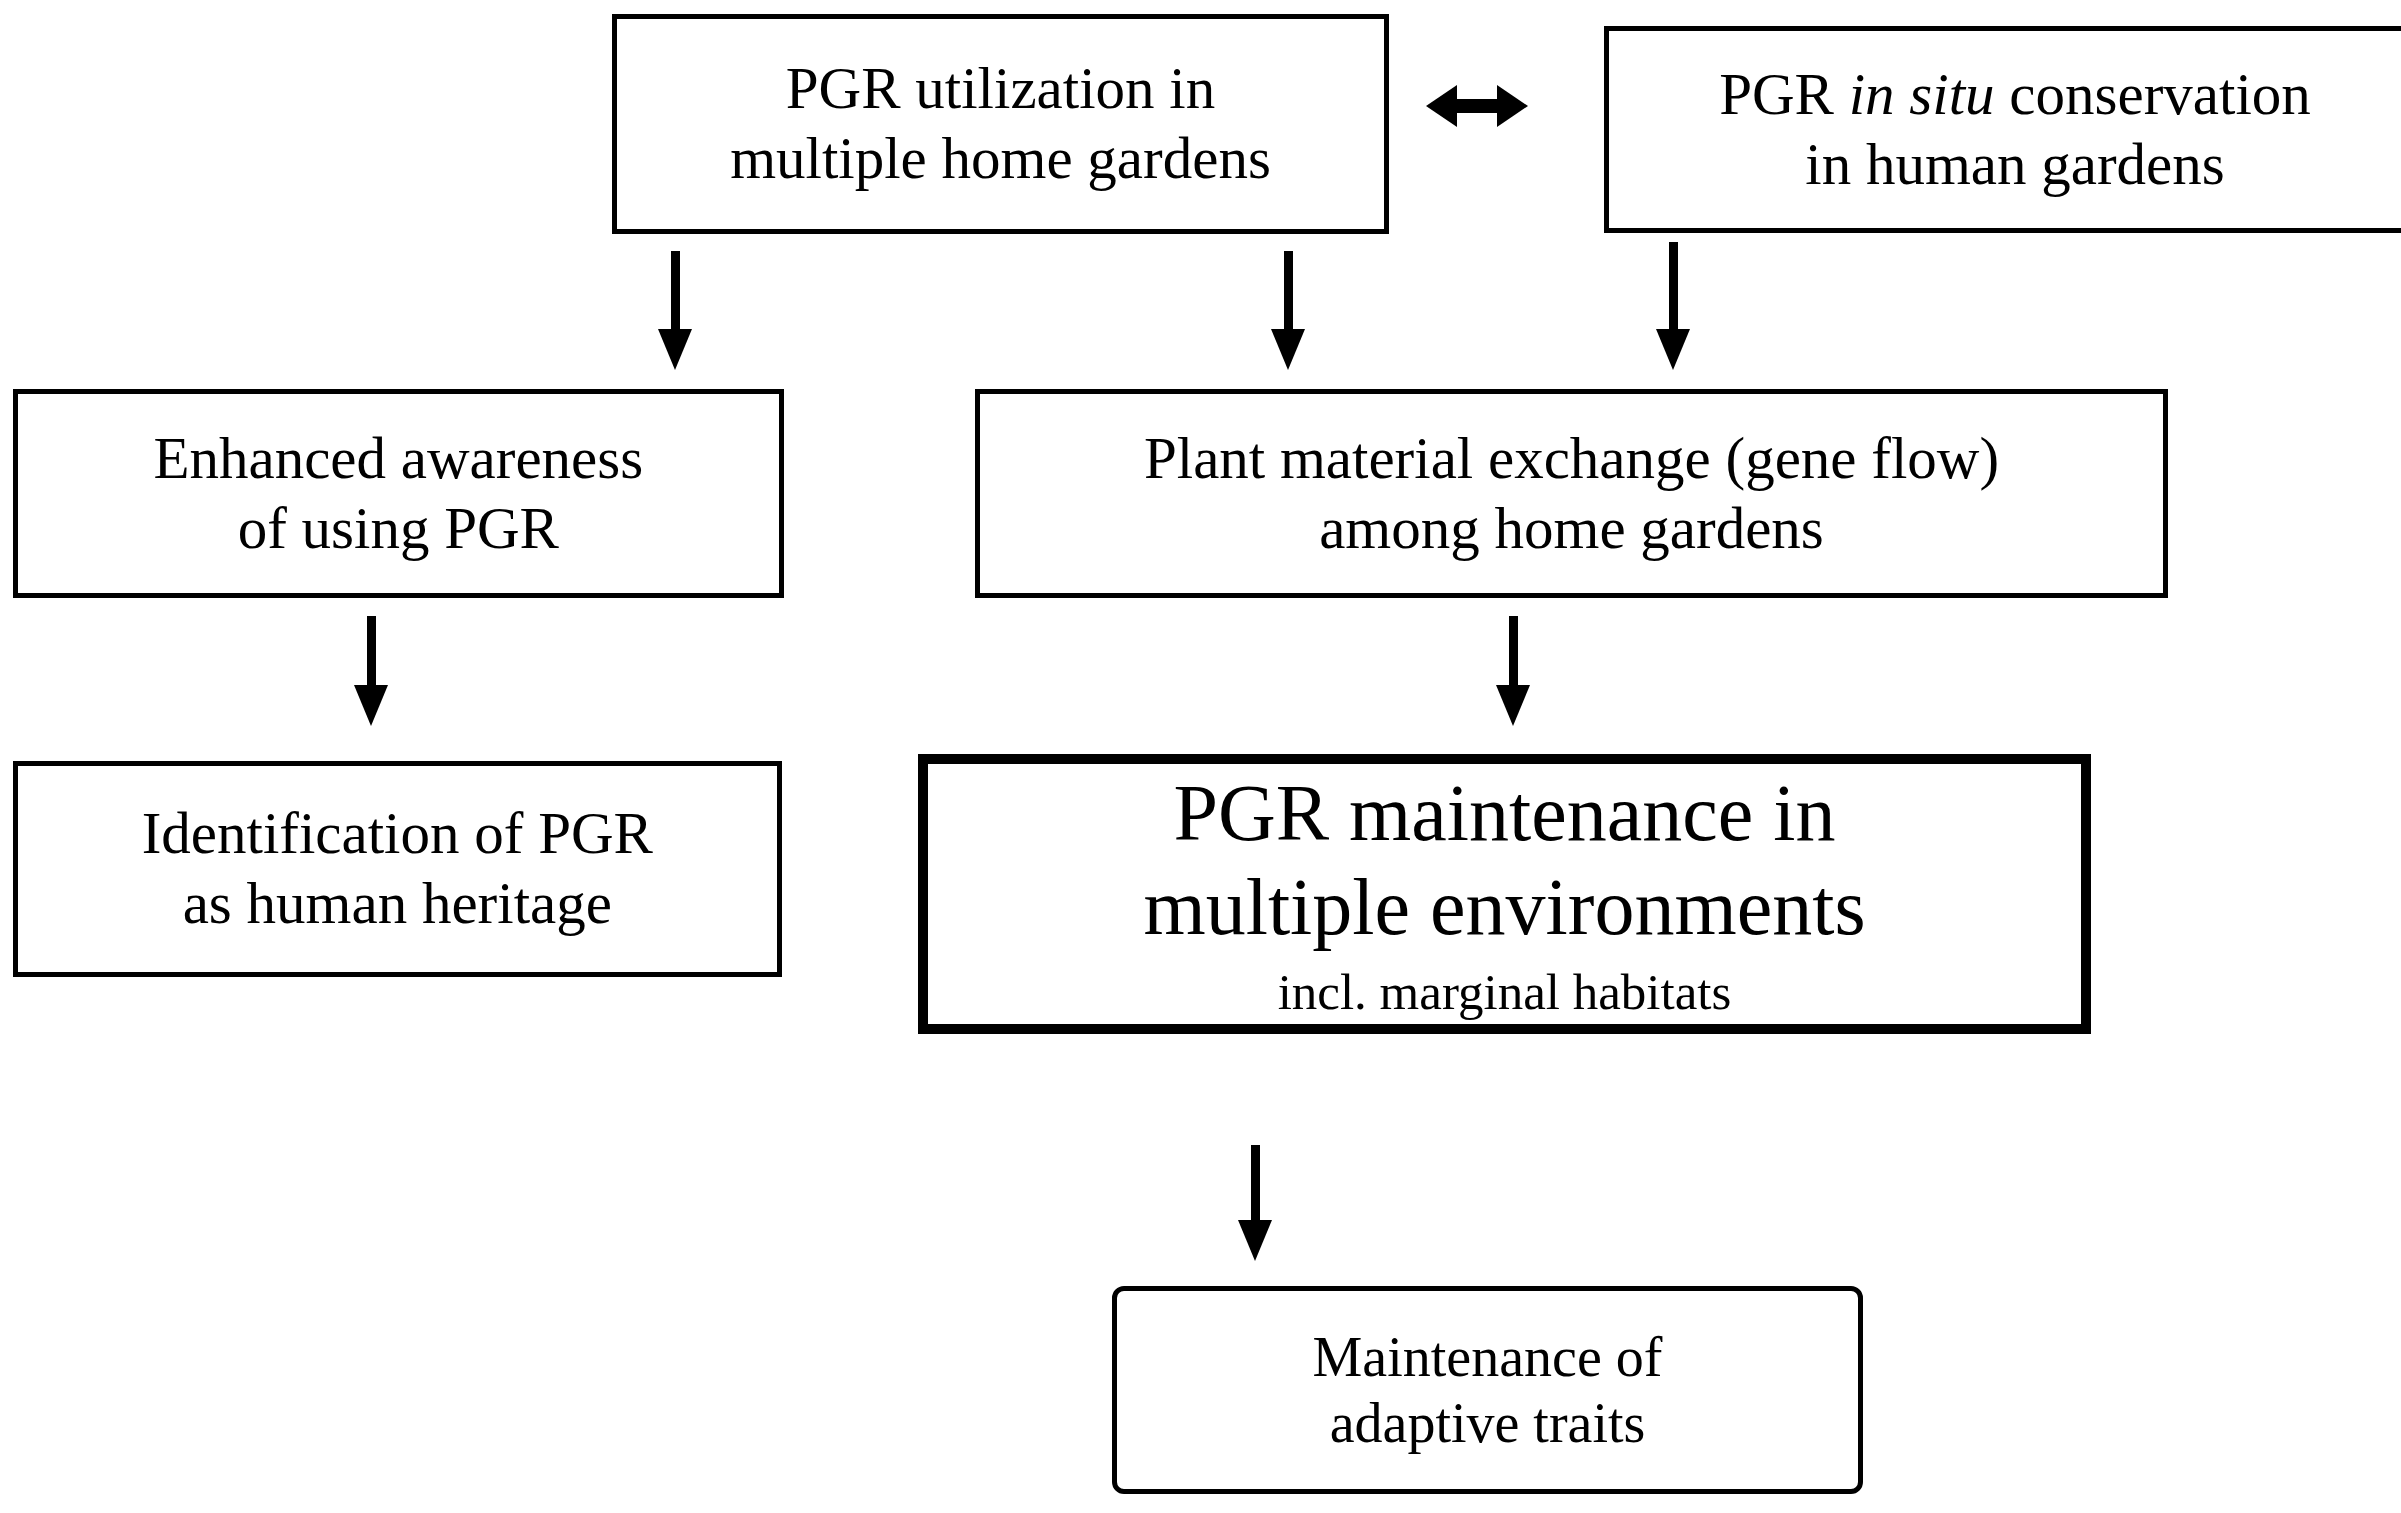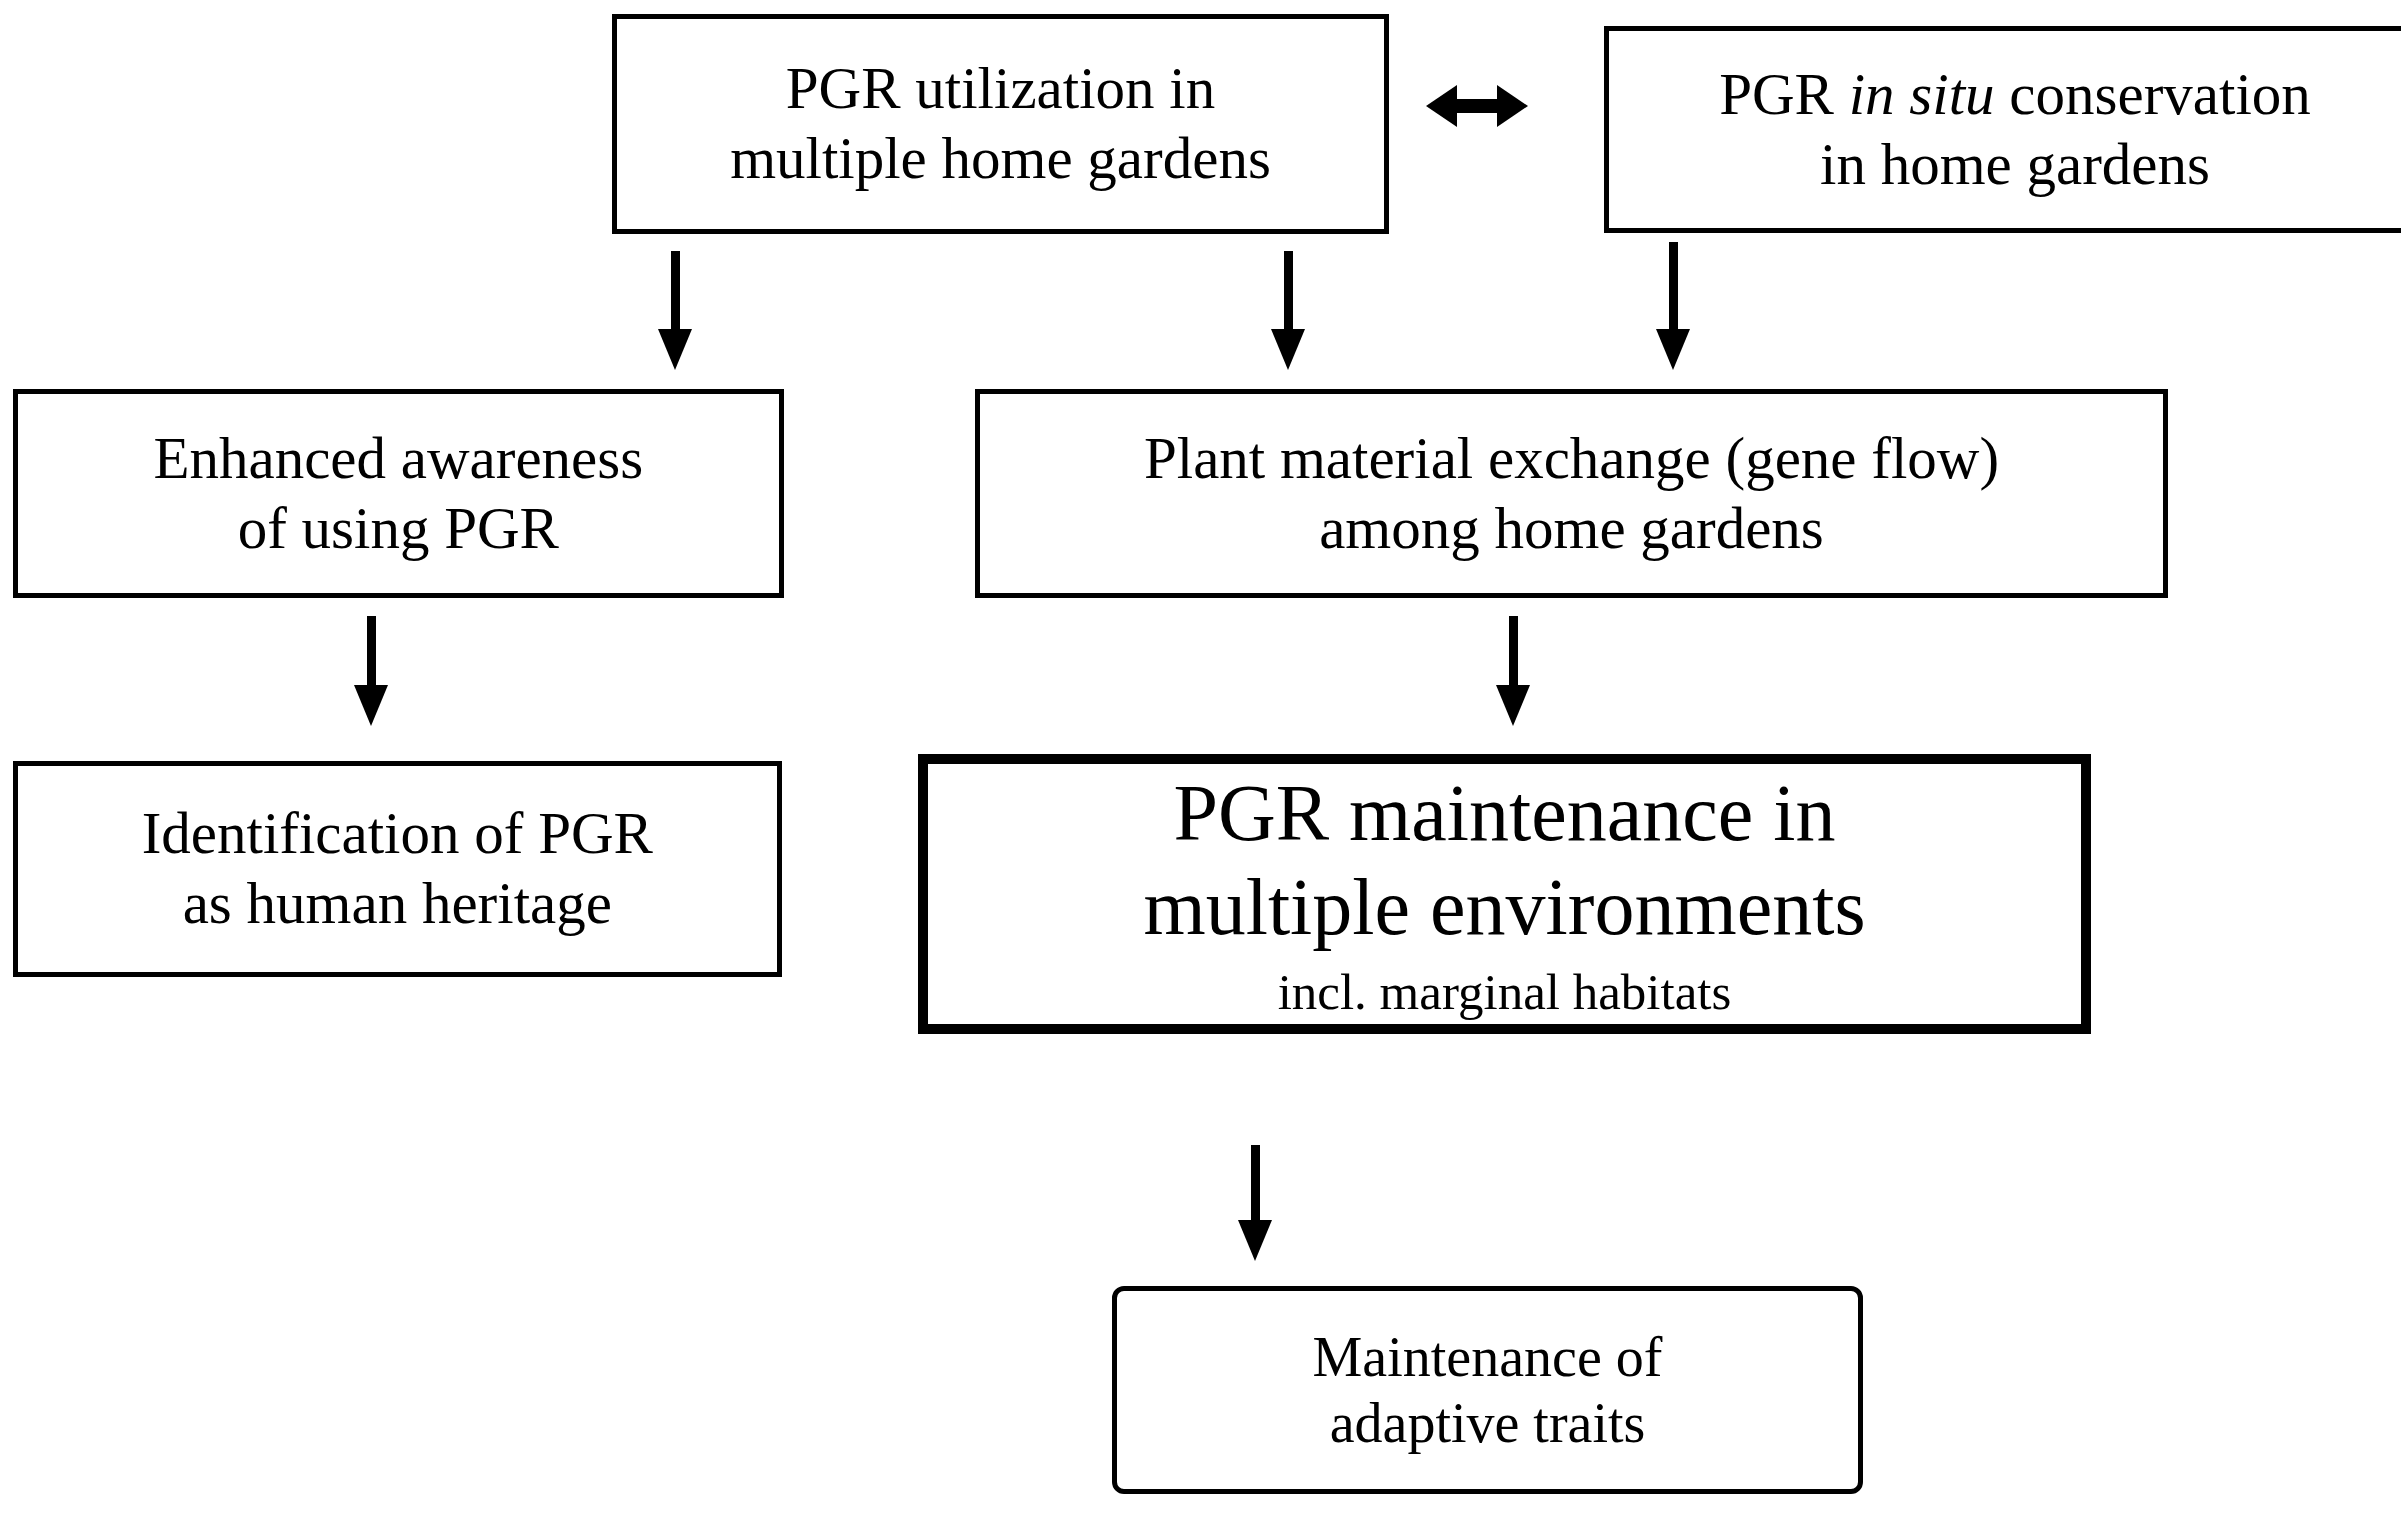--- a/index.html
+++ b/index.html
@@ -115,21 +115,21 @@
 
 <div id="canvas">
 
   <div class="node" id="node-pgr-utilization">
     <span class="line">PGR utilization in</span>
     <span class="line">multiple home gardens</span>
   </div>
 
   <div class="node" id="node-pgr-insitu">
     <span class="line"><span>PGR </span><em>in situ</em><span> conservation</span></span>
-    <span class="line">in home gardens</span>
+    <span class="line">in human gardens</span>
   </div>
 
   <div class="arrow-h2" id="arrow-util-insitu">
     <span class="head-l"></span>
     <span class="shaft"></span>
     <span class="head-r"></span>
   </div>
 
   <div class="arrow-v" id="arrow-util-to-awareness">
     <span class="shaft" style="height:79px"></span>

